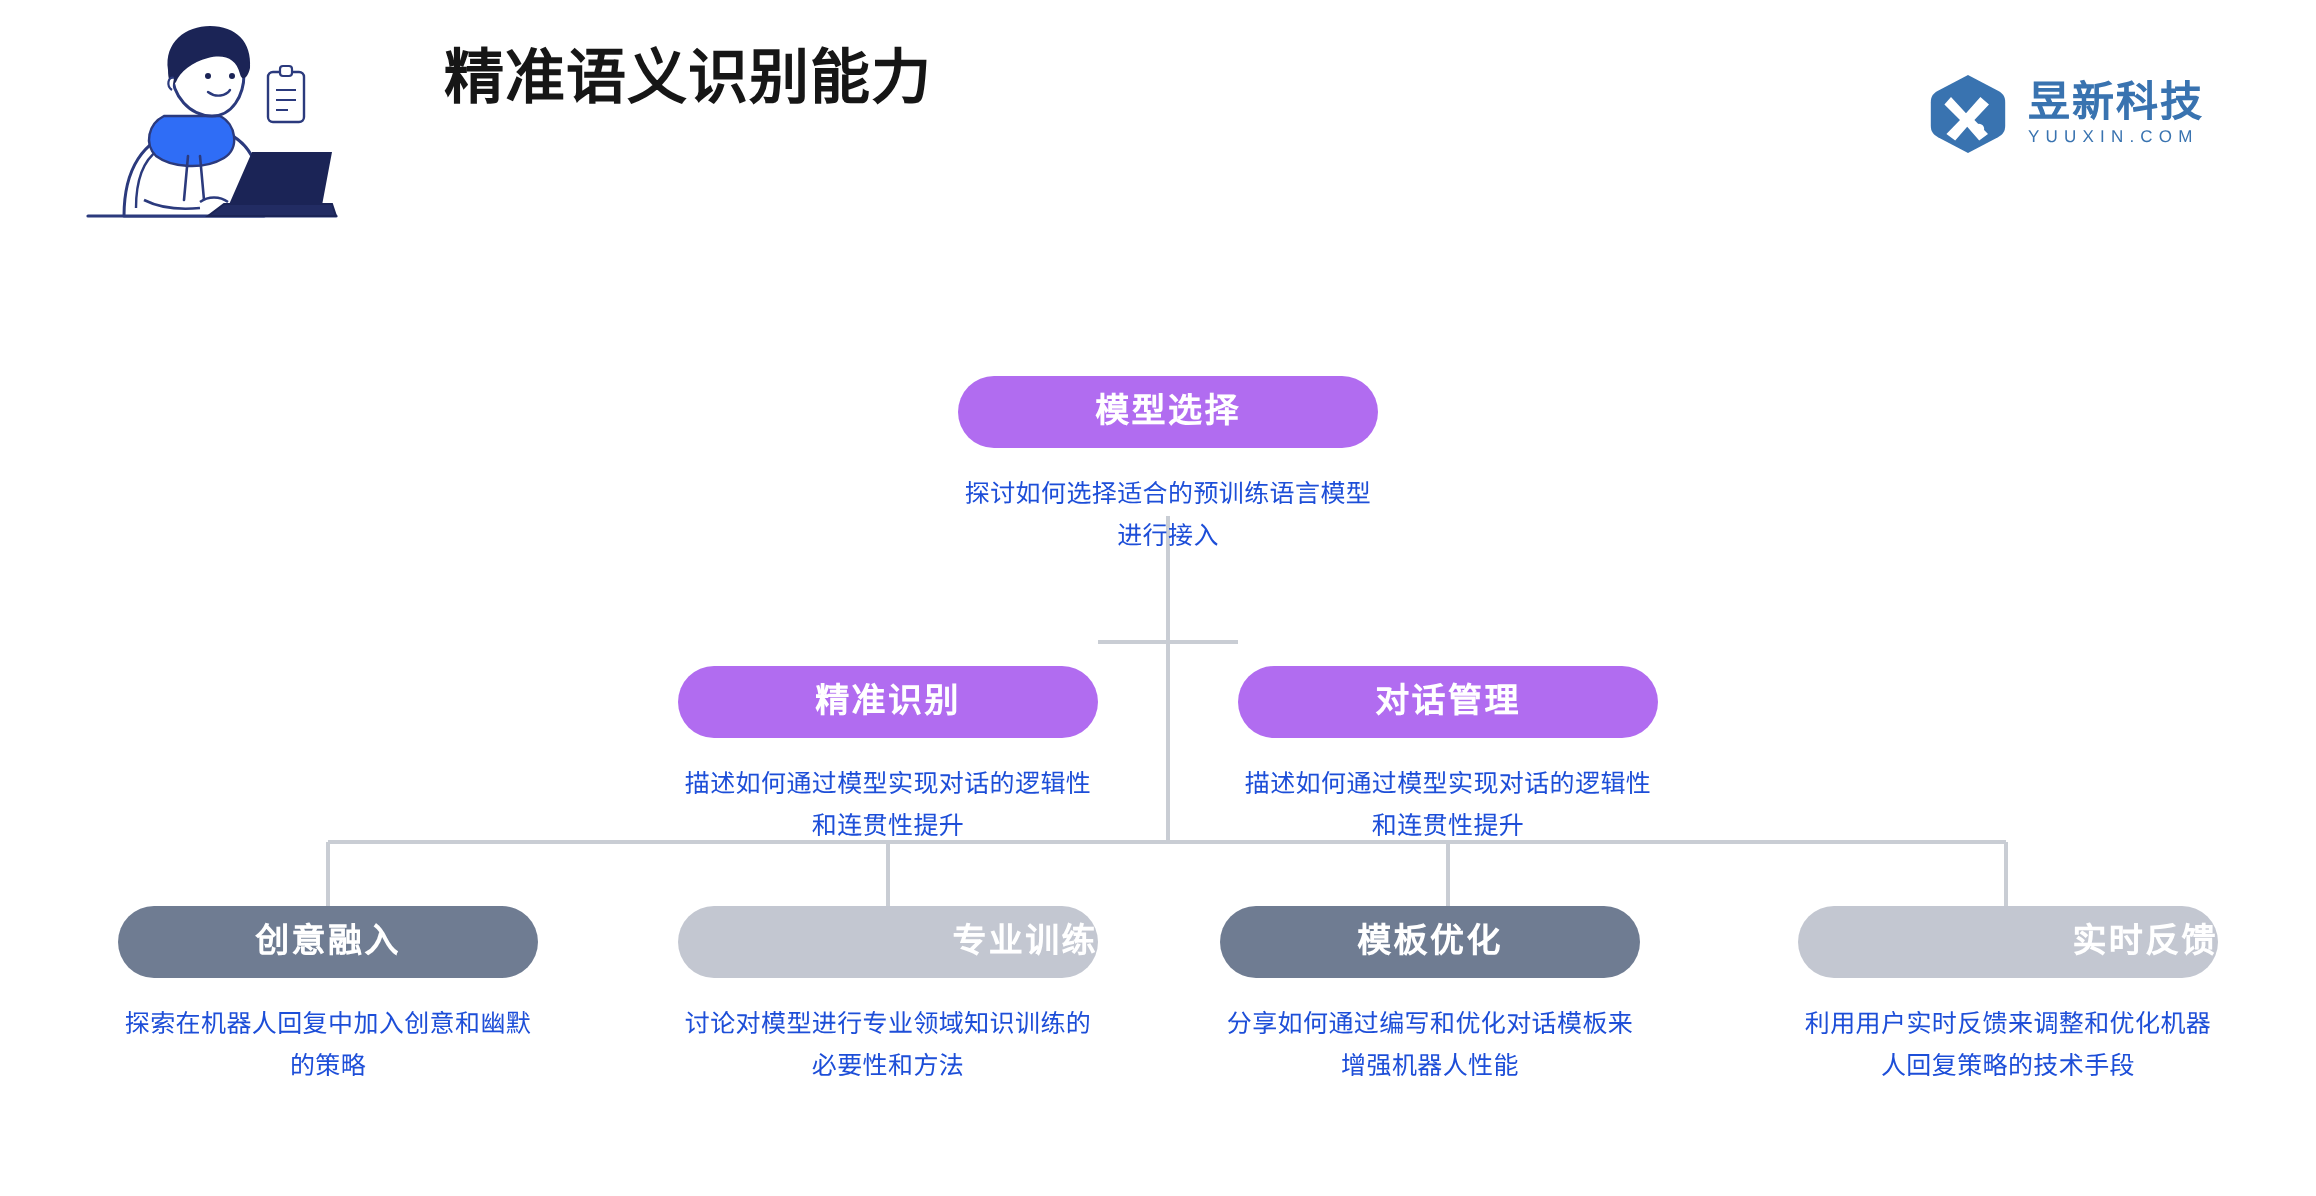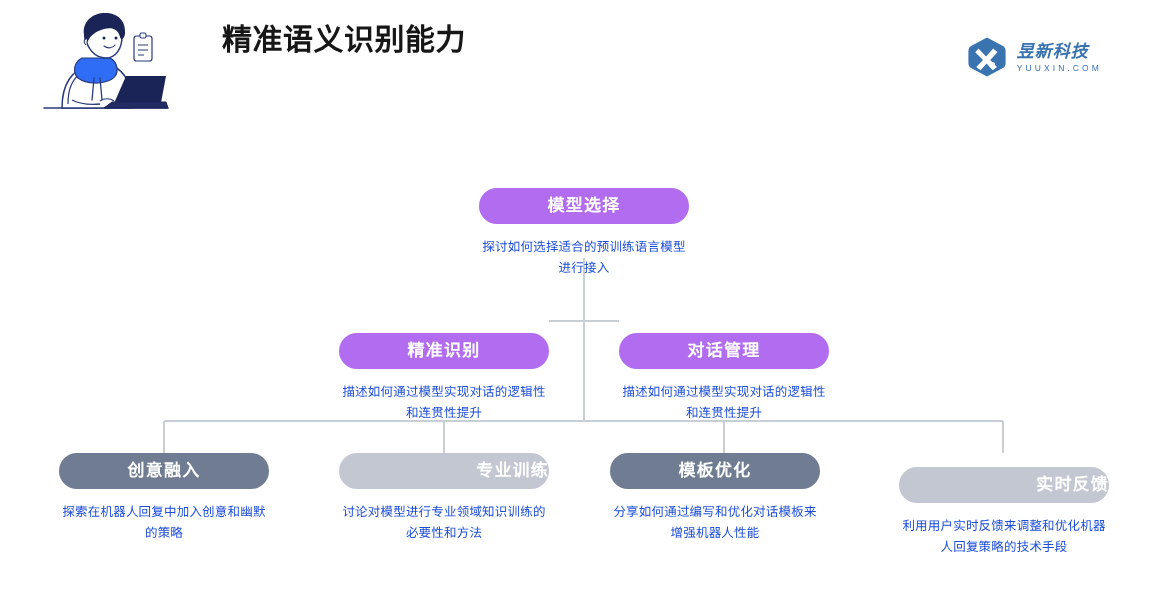--- a/index.html
+++ b/index.html
@@ -46,26 +46,25 @@
   #brand-logo {
     position: absolute;
     right: 56px; top: 36px;
     display: flex;
     align-items: center;
     gap: 9px;
   }
   #brand-mark { width: 42px; height: 42px; display:block; }
   #brand-text { display: flex; flex-direction: column; justify-content: center; }
   #brand-name {
-    font-size: 17px;
+    font-size: 21px;
     font-weight: bold;
     color: #3973b0;
     letter-spacing: 1px;
     line-height: 23px;
-    font-style: italic;
   }
   #brand-domain {
     font-size: 8.5px;
     color: #3973b0;
     letter-spacing: 3.1px;
     line-height: 11px;
   }
 
   
   #diagram {
@@ -118,21 +117,21 @@
   .pill-slate  { background: #6f7c92; }
   .pill-gray   { background: #c3c7d1; justify-content: flex-end; }
 
   
   #node-model-selection { left: 479px; top: 33px; }
   #node-precise-recognition { left: 339px; top: 178px; }
   #node-dialog-management   { left: 619px; top: 178px; }
   #node-creative-fusion     { left: 59px;  top: 328px; }
   #node-professional-training { left: 339px; top: 328px; }
   #node-template-optimization { left: 610px; top: 328px; }
-  #node-realtime-feedback     { left: 899px; top: 342px; }
+  #node-realtime-feedback     { left: 899px; top: 328px; }
 </style>
 </head>
 <body>
 
 <div id="header">
 
   <div id="hero-illustration">
     <svg viewBox="0 0 136 112" width="136" height="112" xmlns="http://www.w3.org/2000/svg">
 
       <line x1="6" y1="100" x2="130" y2="100" stroke="#2b3a7d" stroke-width="1.6" stroke-linecap="round"></line>

